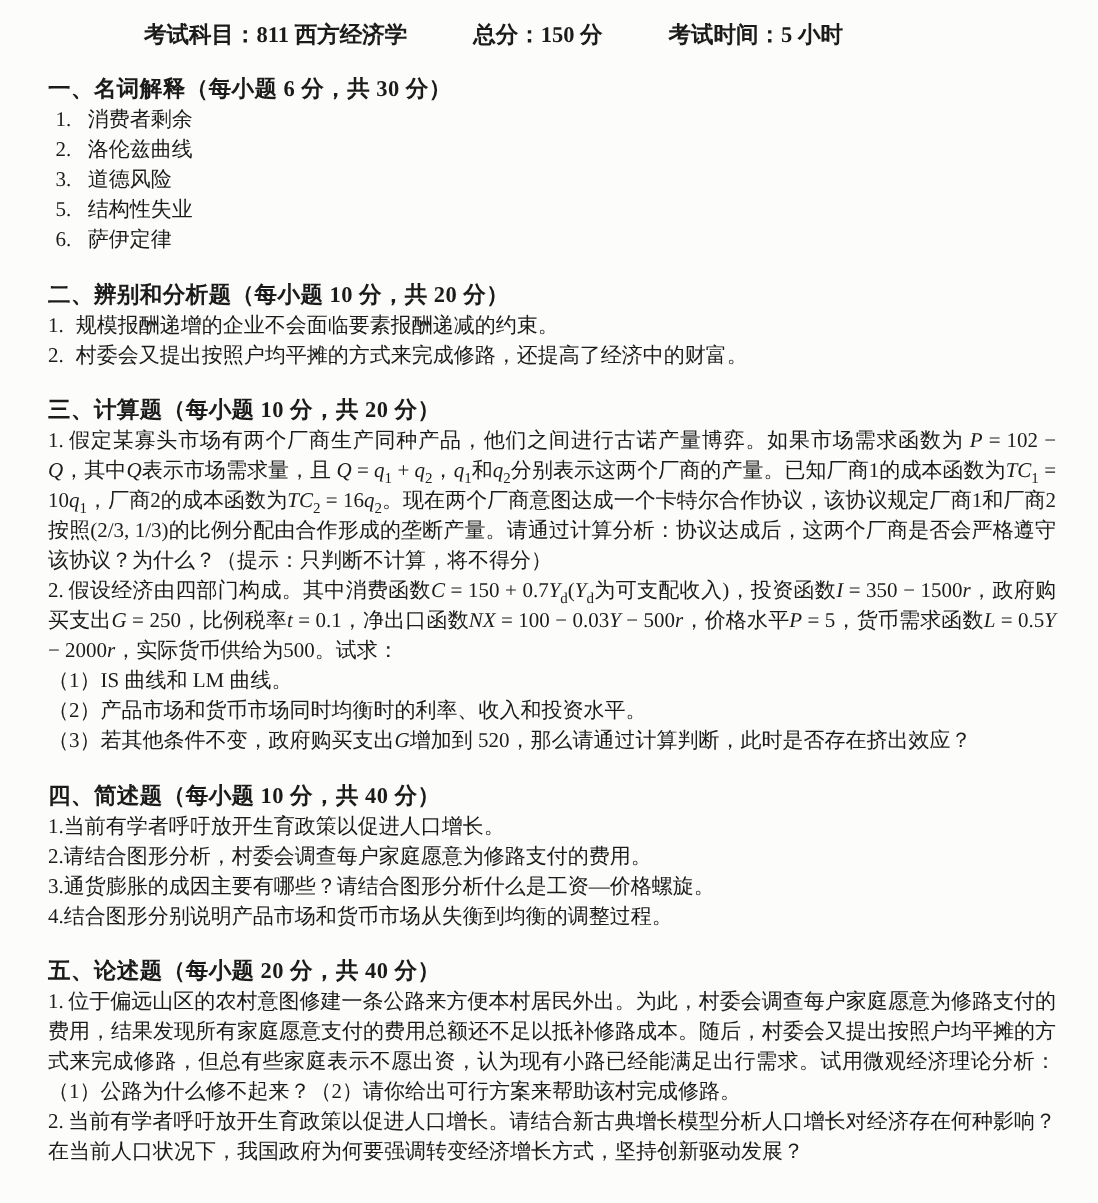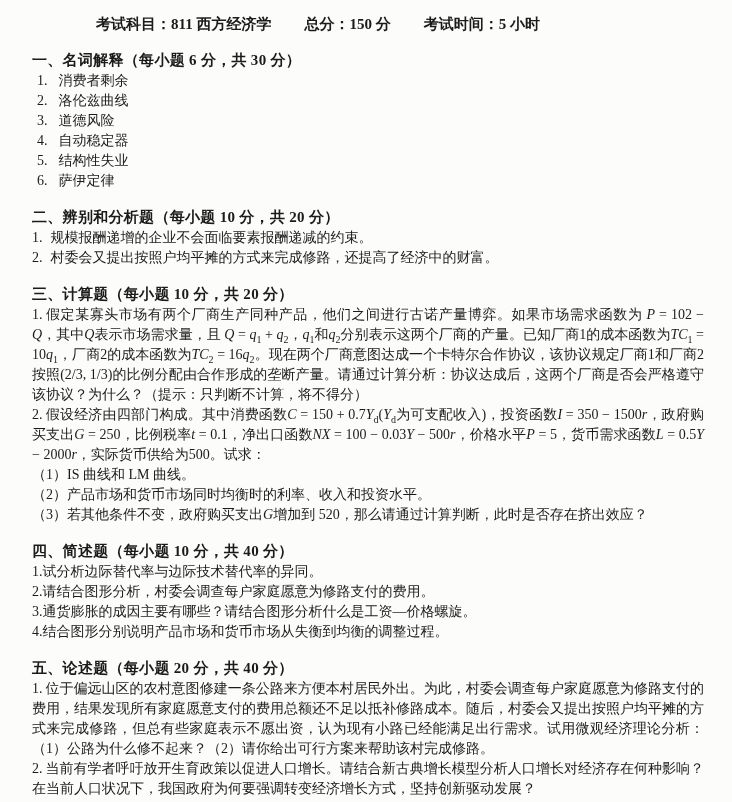--- a/index.html
+++ b/index.html
@@ -9,21 +9,21 @@
     width: 732px;
     height: 802px;
     margin: 0 auto;
     background: #fcfcfa;
     color: #1b1b1b;
     padding: 14px 28px 16px 32px;
     overflow: hidden;
   }
   .header {
     display: flex;
-    gap: 33px;
+    gap: 44px;
     padding-left: 64px;
     font-size: 15px;
     font-weight: 700;
     white-space: nowrap;
     line-height: 20px;
   }
   .sec { margin-top: 16px; }
   .sec-title {
     font-size: 15px;
     font-weight: 700;
@@ -66,23 +66,20 @@
     <div class="q-line">
       <span class="q-no">1.</span><span class="q-text">消费者剩余</span>
     </div>
     <div class="q-line">
       <span class="q-no">2.</span><span class="q-text">洛伦兹曲线</span>
     </div>
     <div class="q-line">
       <span class="q-no">3.</span><span class="q-text">道德风险</span>
     </div>
     <div class="q-line">
-      <span class="q-no">4.</span><span class="q-text">自动稳定器</span>
-    </div>
-    <div class="q-line">
       <span class="q-no">5.</span><span class="q-text">结构性失业</span>
     </div>
     <div class="q-line">
       <span class="q-no">6.</span><span class="q-text">萨伊定律</span>
     </div>
   </section>
 
   <section class="sec mid-sec">
     <h2 class="sec-title">二、辨别和分析题（每小题 10 分，共 20 分）</h2>
     <div class="q-line">
@@ -102,21 +99,21 @@
       <span class="q-no">2.</span><span class="q-text">假设经济由四部门构成。其中消费函数<i>C</i> = 150 + 0.7<i>Y</i><sub>d</sub>(<i>Y</i><sub>d</sub>为可支配收入)，投资函数<i>I</i> = 350 − 1500<i>r</i>，政府购买支出<i>G</i> = 250，比例税率<i>t</i> = 0.1，净出口函数<i>NX</i> = 100 − 0.03<i>Y</i> − 500<i>r</i>，价格水平<i>P</i> = 5，货币需求函数<i>L</i> = 0.5<i>Y</i> − 2000<i>r</i>，实际货币供给为500。试求：</span>
     </div>
     <div class="sub-line">（1）IS 曲线和 LM 曲线。</div>
     <div class="sub-line">（2）产品市场和货币市场同时均衡时的利率、收入和投资水平。</div>
     <div class="sub-line">（3）若其他条件不变，政府购买支出<i>G</i>增加到 520，那么请通过计算判断，此时是否存在挤出效应？</div>
   </section>
 
   <section class="sec">
     <h2 class="sec-title">四、简述题（每小题 10 分，共 40 分）</h2>
     <div class="q-line">
-      <span class="q-no">1.</span><span class="q-text">试分析边际替代率与边际技术替代率的异同。</span>
+      <span class="q-no">1.</span><span class="q-text">当前有学者呼吁放开生育政策以促进人口增长。</span>
     </div>
     <div class="q-line">
       <span class="q-no">2.</span><span class="q-text">请结合图形分析，村委会调查每户家庭愿意为修路支付的费用。</span>
     </div>
     <div class="q-line">
       <span class="q-no">3.</span><span class="q-text">通货膨胀的成因主要有哪些？请结合图形分析什么是工资—价格螺旋。</span>
     </div>
     <div class="q-line">
       <span class="q-no">4.</span><span class="q-text">结合图形分别说明产品市场和货币市场从失衡到均衡的调整过程。</span>
     </div>

